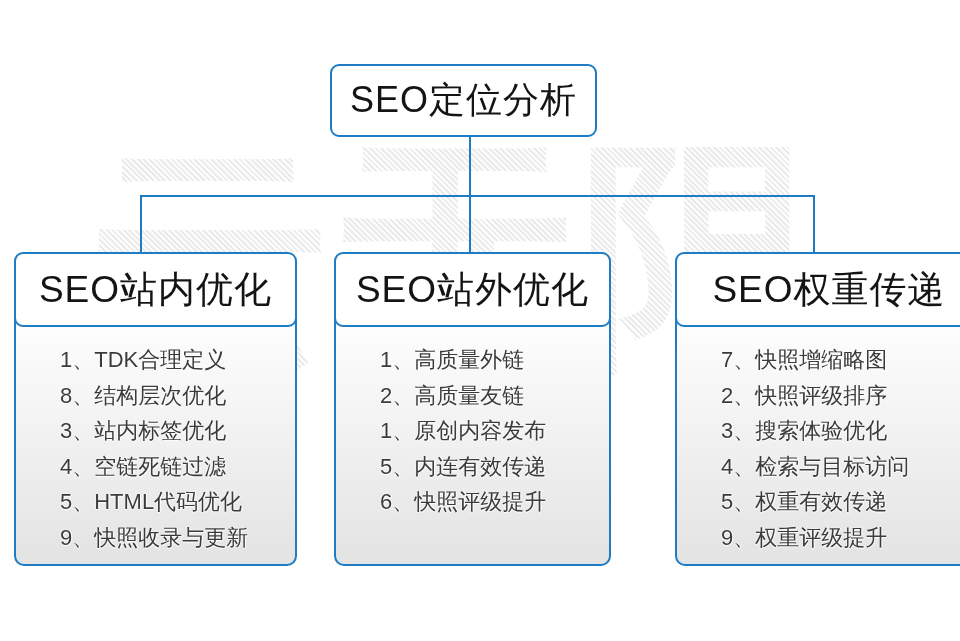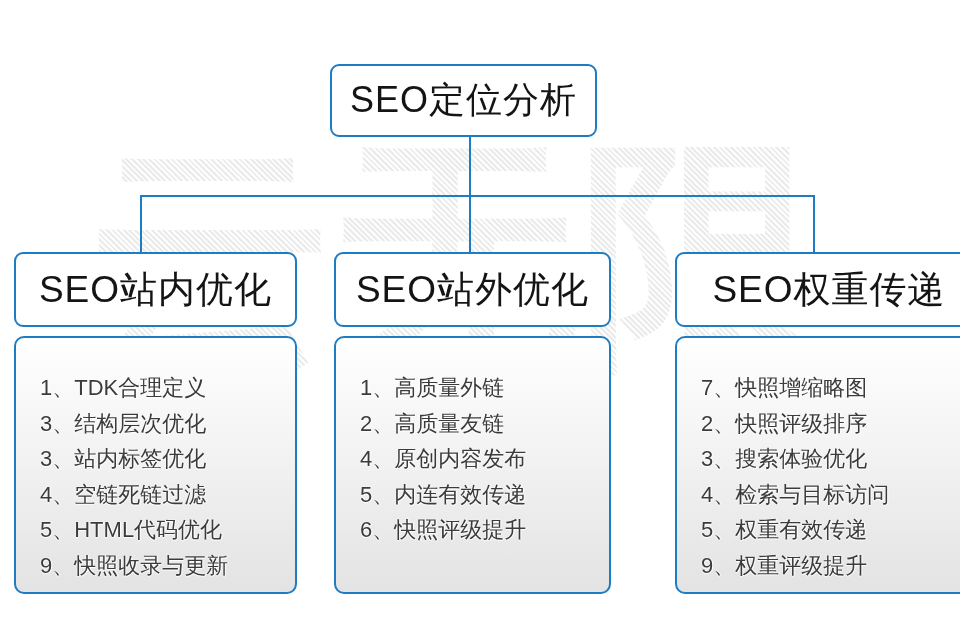--- a/index.html
+++ b/index.html
@@ -41,25 +41,25 @@
   }
   .root-node{left:330px;top:64px;width:267px;height:73px;}
   .root-node .node-title{font-size:36px;}
   .node-title{
     color:#141414;letter-spacing:1px;white-space:nowrap;
     font-size:37px;font-weight:400;
   }
 
   .col-header{top:252px;height:75px;}
   .col-body{
-    position:absolute;top:336px;height:258px;box-sizing:border-box;
+    position:absolute;top:308px;height:258px;box-sizing:border-box;
     border:2px solid #1d7cc4;border-radius:10px;
     background:linear-gradient(to bottom,#ffffff 0%,#f4f4f4 40%,#e3e3e3 100%);
     z-index:2;
-    padding:32px 10px 0 24px;
+    padding:32px 10px 0 44px;
   }
   .col1{left:5px;width:283px;margin-left:9px;}
   .col2{left:334px;width:277px;}
   .col3{left:675px;width:308px;}
 
   .item{
     font-size:22px;line-height:35.5px;color:#3b3b3b;
     white-space:nowrap;
     text-shadow:0 0 2px #ffffff,0 1px 1px #ffffff,1px 0 1px #ffffff;
   }
@@ -79,34 +79,34 @@
 
   <div class="node root-node">
     <span class="node-title">SEO定位分析</span>
   </div>
 
   <div class="node col-header col1">
     <span class="node-title">SEO站内优化</span>
   </div>
   <div class="col-body col1">
     <div class="item">1、TDK合理定义</div>
-    <div class="item">3、结构层次优化</div>
+    <div class="item">8、结构层次优化</div>
     <div class="item">3、站内标签优化</div>
     <div class="item">4、空链死链过滤</div>
     <div class="item">5、HTML代码优化</div>
     <div class="item">9、快照收录与更新</div>
   </div>
 
   <div class="node col-header col2">
     <span class="node-title">SEO站外优化</span>
   </div>
   <div class="col-body col2">
     <div class="item">1、高质量外链</div>
     <div class="item">2、高质量友链</div>
-    <div class="item">4、原创内容发布</div>
+    <div class="item">1、原创内容发布</div>
     <div class="item">5、内连有效传递</div>
     <div class="item">6、快照评级提升</div>
   </div>
 
   <div class="node col-header col3">
     <span class="node-title">SEO权重传递</span>
   </div>
   <div class="col-body col3">
     <div class="item">7、快照增缩略图</div>
     <div class="item">2、快照评级排序</div>

